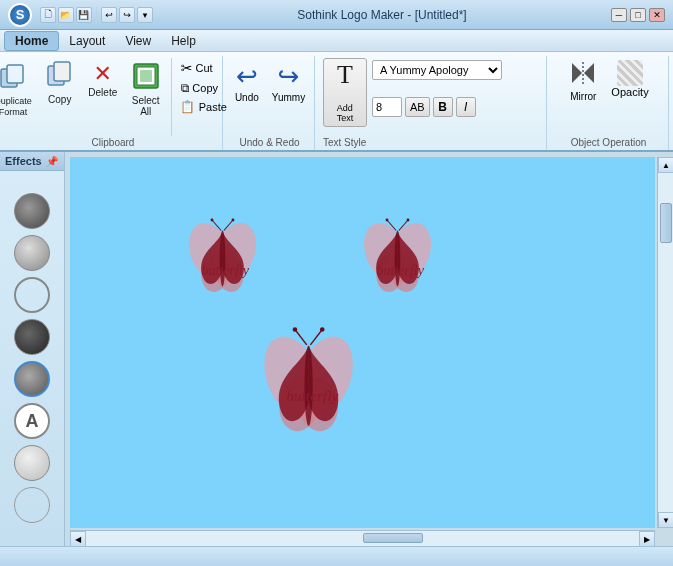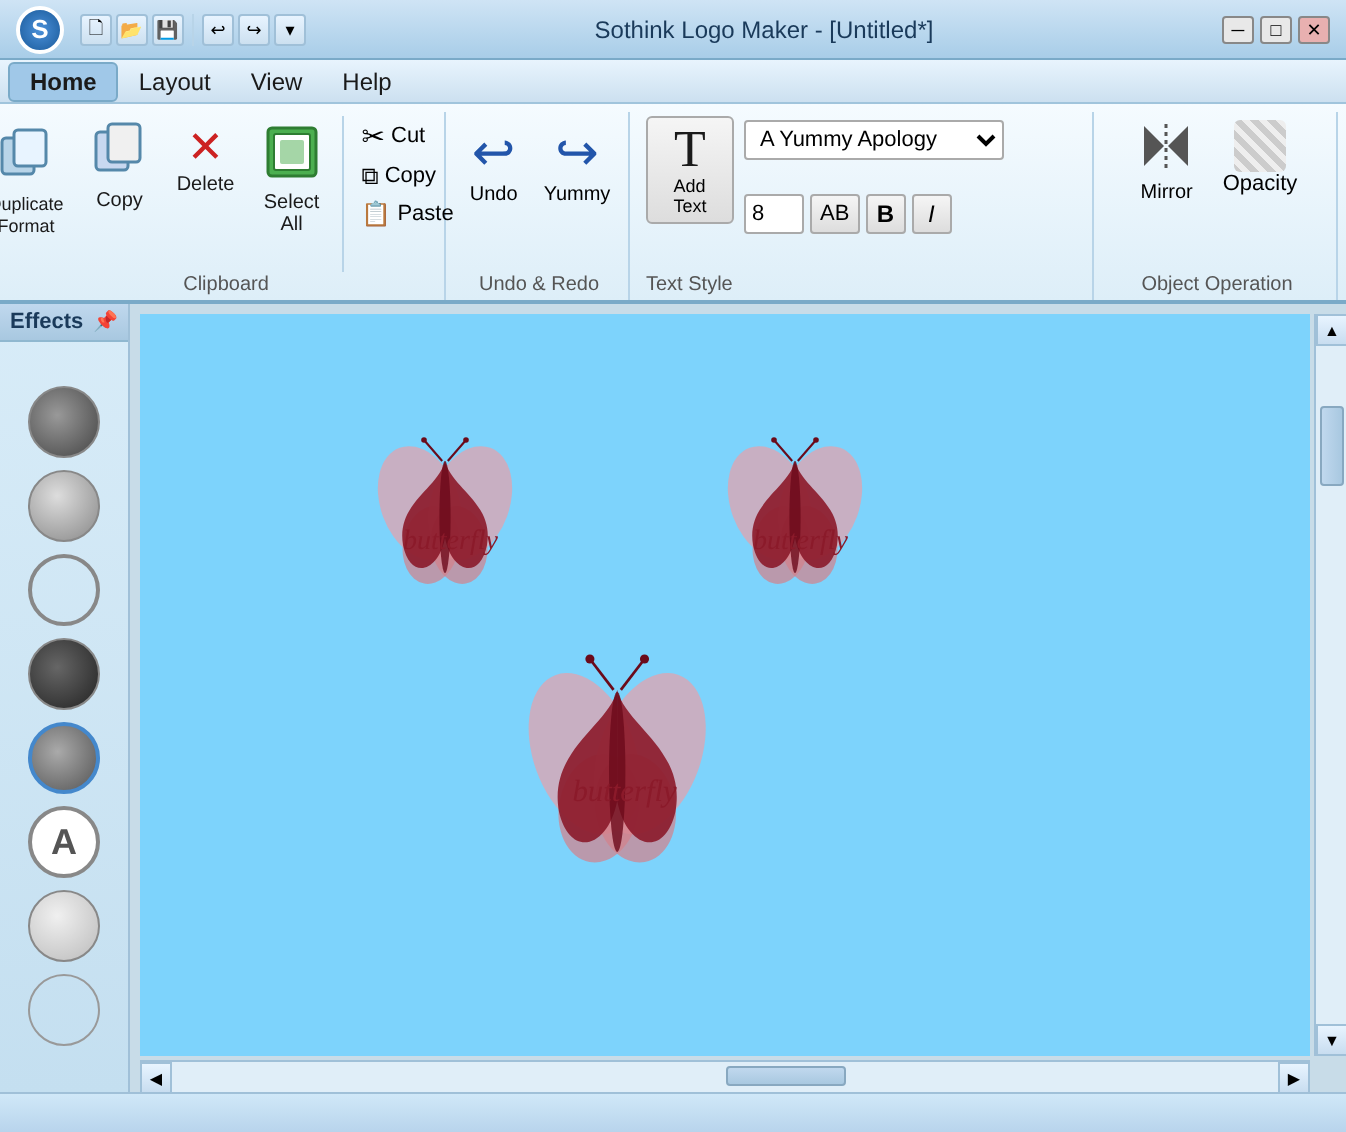--- a/index.html
+++ b/index.html
@@ -529,21 +529,21 @@
       </div>
     </div>
     <div class="ribbon-group-label">Undo &amp; Redo</div>
   </div>
 
   <div class="text-style-group" style="min-width:230px;">
     <div style="display:flex; flex-direction:row; align-items:flex-start; gap:5px; flex:1;">
 
       <div class="add-text-btn">
         <div class="text-btn-T">T</div>
-        <div style="font-size:9px;">Add<br>Text</div>
+        <div style="font-size:9px;margin-top:15px;">Add<br>Text</div>
       </div>
 
       <div style="display:flex; flex-direction:column; gap:17px; padding-top:2px;">
 
         <select class="font-select">
           <option>A Yummy Apology</option>
         </select>
 
         <div class="font-row">
           <input type="text" value="8" class="size-select" style="width: 30px;">

